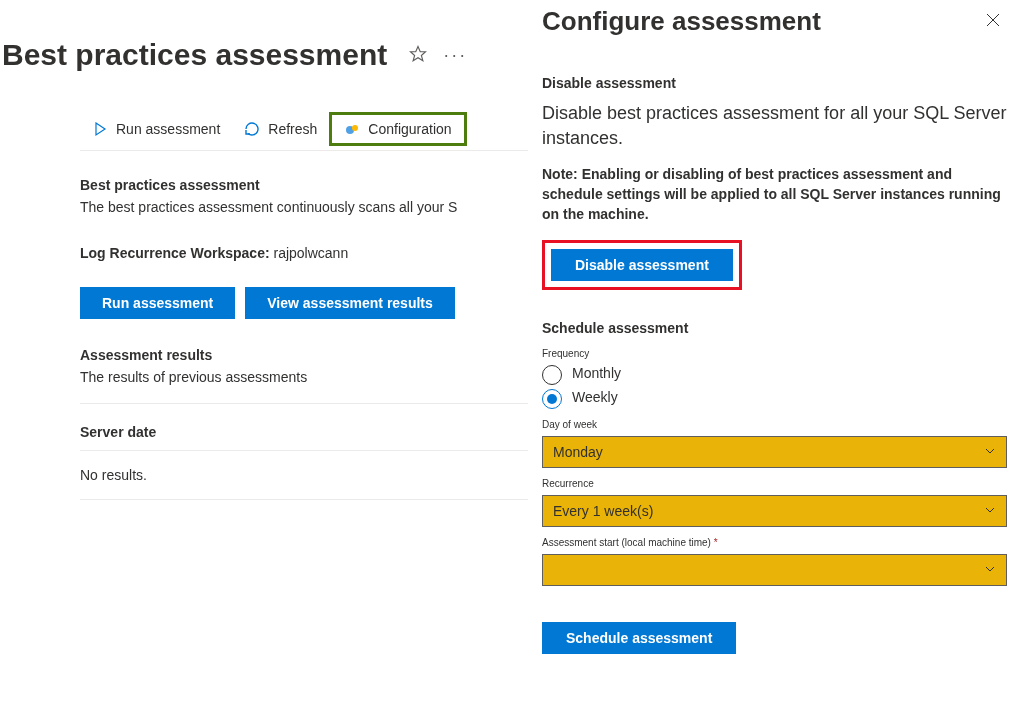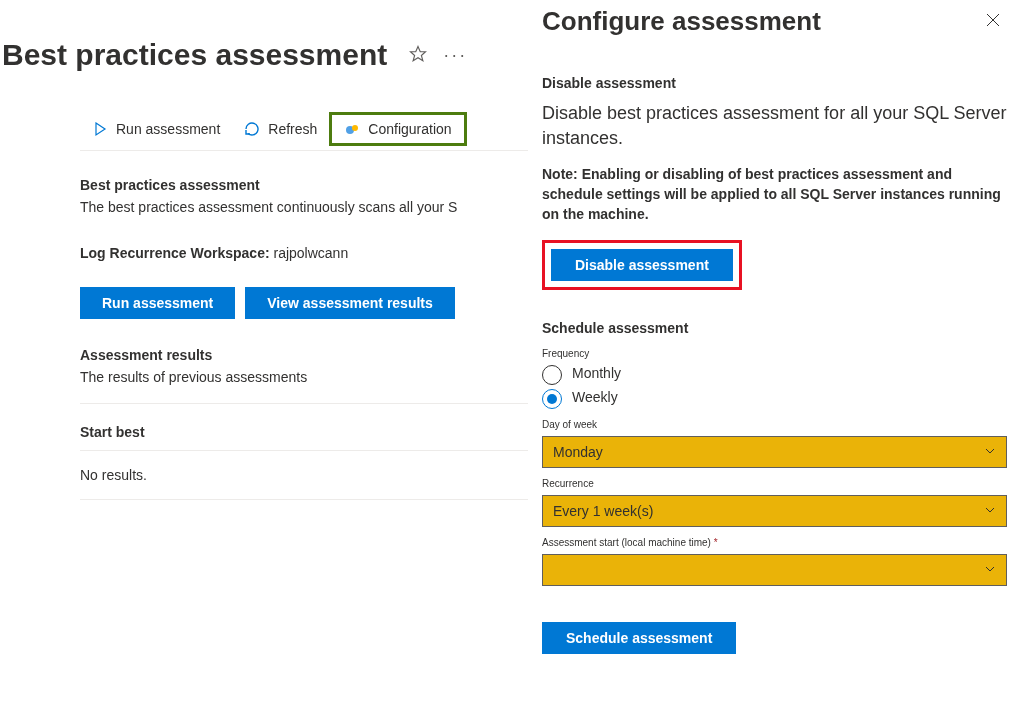--- a/index.html
+++ b/index.html
@@ -120,21 +120,21 @@
 
       <div class="btn-row">
         <button class="btn-primary">Run assessment</button>
         <button class="btn-primary">View assessment results</button>
       </div>
 
       <p class="sec-head">Assessment results</p>
       <p class="sec-desc" style="margin-bottom:10px">The results of previous assessments</p>
 
       <div class="divider"></div>
-      <div class="th">Start best</div>
+      <div class="th">Server date</div>
       <div class="no-results">No results.</div>
     </div>
   </div>
 
   <div class="right">
     <div class="panel-header">
       <h2 class="panel-title">Configure assessment</h2>
       <button class="close-btn">
         <span>
           <svg viewBox="0 0 16 16" stroke="#323130" stroke-width="1">

